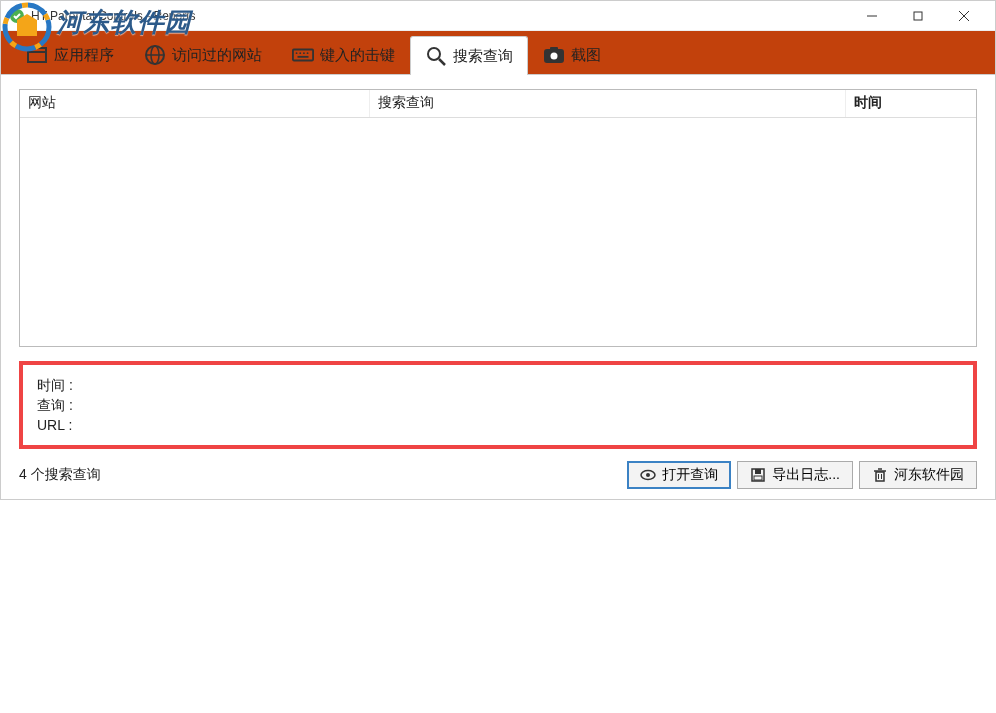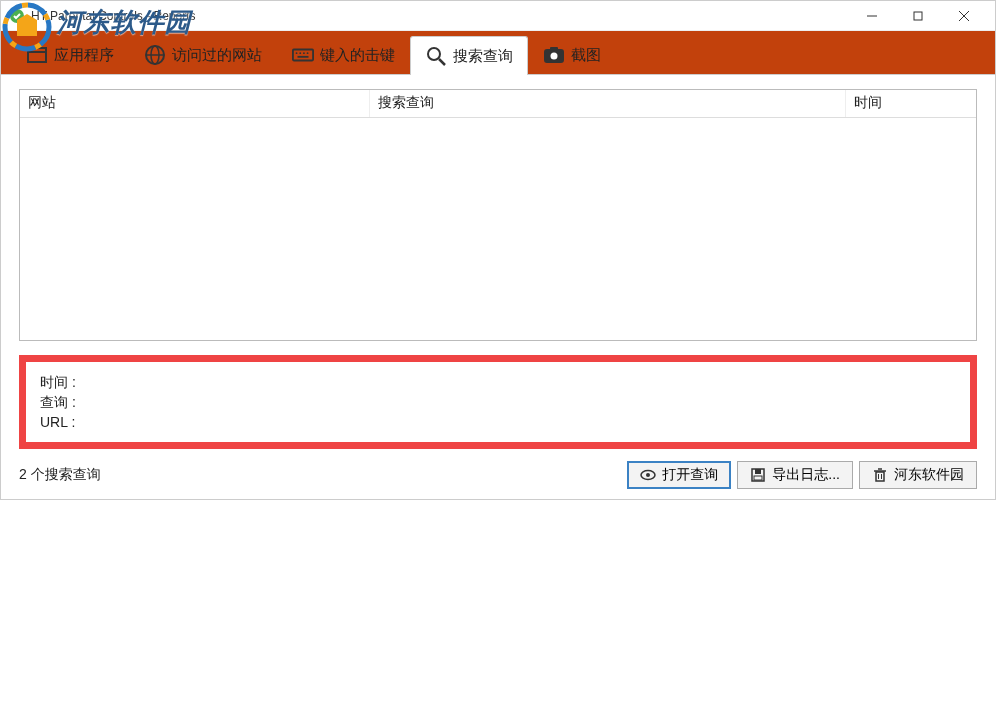--- a/index.html
+++ b/index.html
@@ -99,26 +99,26 @@
 }
 .th {
   padding: 5px 8px;
   font-size: 14px;
   color: #222;
   border-right: 1px solid #eee;
 }
 .th:last-child { border-right: none; }
 .th-site { width: 350px; }
 .th-query { flex: 1; }
-.th-time { width: 130px; }
+.th-time { width: 130px; font-weight: bold; }
 .table-body { flex: 1; }
 
 .detail-panel {
   margin-top: 14px;
-  border: 7px solid #ef4444;
+  border: 4px solid #ef4444;
   padding: 10px 14px;
   font-size: 14px;
   color: #222;
 }
 .detail-row { display: flex; margin: 2px 0; }
 .detail-label { }
 
 .bottom-bar {
   display: flex;
   align-items: center;
@@ -250,21 +250,21 @@
       </div>
       <div class="detail-row">
         <span class="detail-label">查询 :</span>
       </div>
       <div class="detail-row">
         <span class="detail-label">URL :</span>
       </div>
     </div>
 
     <div class="bottom-bar">
-      <span class="status-text">2 个搜索查询</span>
+      <span class="status-text">4 个搜索查询</span>
       <div class="bottom-buttons">
         <div class="btn primary">
           <span class="btn-icon">
             <svg width="16" height="16" viewBox="0 0 16 16">
                 <ellipse cx="8" cy="8" rx="7" ry="4.5" stroke="#333" stroke-width="1.5" fill="none"></ellipse>
                 <circle cx="8" cy="8" r="2" fill="#333"></circle>
               </svg>
           </span>
           <span>打开查询</span>
         </div>

